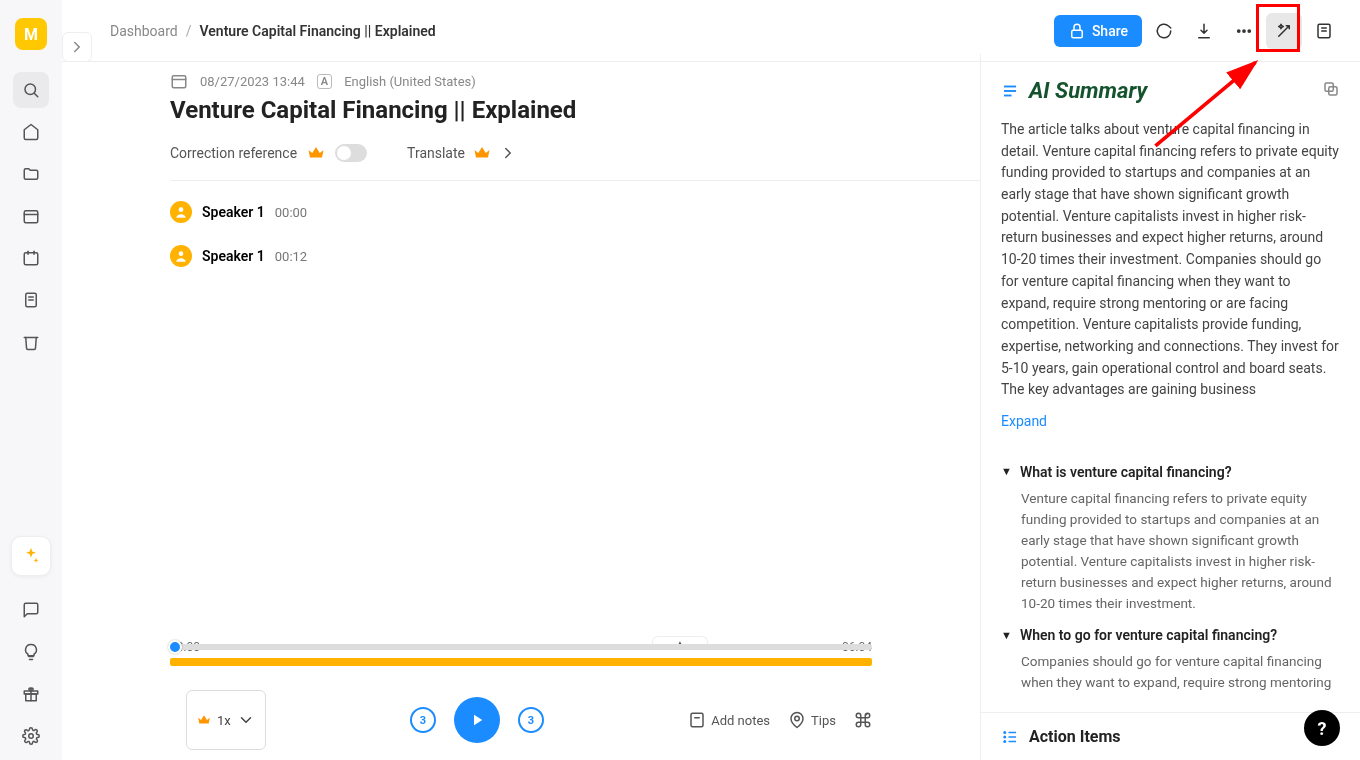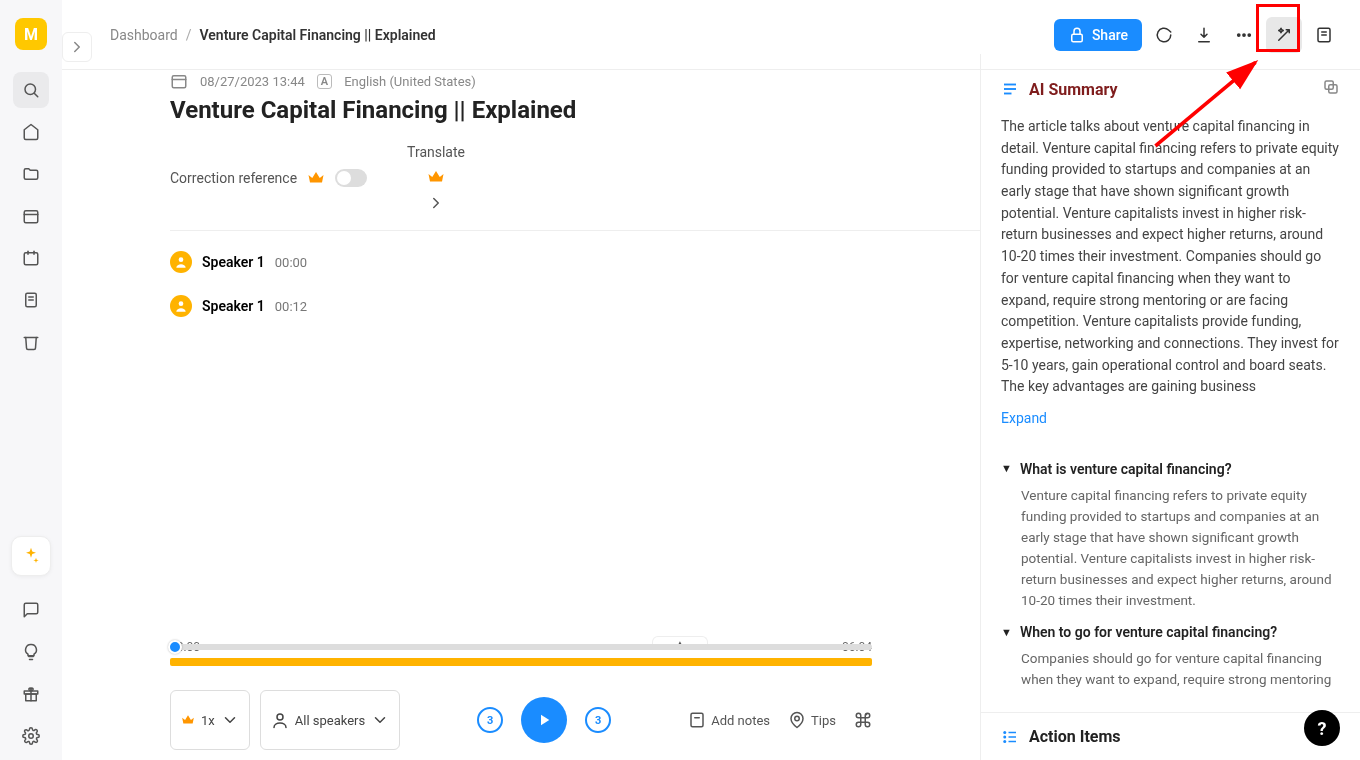--- a/index.html
+++ b/index.html
@@ -10,21 +10,21 @@
 .logo { width: 32px; height: 32px; background: #ffc800; border-radius: 8px; display: flex; align-items: center; justify-content: center; color: #fff; font-weight: 700; font-size: 16px; margin-bottom: 22px; }
 .sidebar-icon { width: 36px; height: 36px; display: flex; align-items: center; justify-content: center; color: #555; margin-bottom: 6px; border-radius: 8px; cursor: pointer; }
 .sidebar-icon.active { background: #eaeaec; }
 .sidebar-spacer { flex: 1; }
 .ai-btn { width: 40px; height: 40px; background: #fff; border: 1px solid #eee; border-radius: 10px; display: flex; align-items: center; justify-content: center; margin-bottom: 16px; box-shadow: 0 1px 4px rgba(0,0,0,0.05); }
 
 
 .collapse-handle { position: absolute; left: 62px; top: 32px; width: 30px; height: 30px; background: #fff; border: 1px solid #eee; border-radius: 6px; display: flex; align-items: center; justify-content: center; color: #888; cursor: pointer; z-index: 5; }
 
 
-.topbar { position: absolute; left: 62px; right: 0; top: 0; height: 70px; border-bottom: 1px solid #eee; display: flex; align-items: center; padding: 0 18px 0 48px; }
+.topbar { position: absolute; left: 62px; right: 0; top: 0; height: 62px; border-bottom: 1px solid #eee; display: flex; align-items: center; padding: 0 18px 0 48px; }
 .breadcrumb { display: flex; align-items: center; gap: 8px; color: #333; font-size: 14px; }
 .breadcrumb .dash { color: #888; }
 .breadcrumb .sep { color: #aaa; }
 .breadcrumb .title { font-weight: 600; }
 .topbar-spacer { flex: 1; }
 .share-btn { background: #1a8cff; color: #fff; border: none; border-radius: 6px; padding: 7px 14px; font-size: 14px; display: flex; align-items: center; gap: 6px; cursor: pointer; font-weight: 500; }
 .top-icon { width: 36px; height: 36px; display: flex; align-items: center; justify-content: center; color: #333; cursor: pointer; margin-left: 4px; border-radius: 6px; }
 .top-icon.hl { background: #e8e8e8; }
 
 
@@ -34,21 +34,21 @@
 
 .main { position: absolute; left: 62px; top: 54px; right: 380px; bottom: 0; padding: 18px 0 16px 108px; overflow: hidden; }
 .main-inner { width: 810px; }
 .meta-row { display: flex; align-items: center; gap: 12px; color: #888; font-size: 13px; }
 .meta-row .lang-badge { border: 1px solid #bbb; border-radius: 3px; padding: 0 3px; font-size: 11px; color: #888; font-weight: 600; }
 .doc-title { font-size: 24px; font-weight: 700; color: #222; margin-top: 6px; }
 .tools-row { display: flex; align-items: center; gap: 10px; margin-top: 20px; padding-bottom: 18px; border-bottom: 1px solid #eee; color: #555; font-size: 14px; }
 .crown { width: 18px; height: 18px; }
 .toggle { width: 32px; height: 18px; background: #ddd; border-radius: 10px; position: relative; cursor: pointer; }
 .toggle::after { content: ''; position: absolute; width: 14px; height: 14px; background: #fff; border-radius: 50%; top: 2px; left: 2px; }
-.translate { margin-left: 30px; display: flex; align-items: center; gap: 8px; cursor: pointer; flex-direction: column; }
+.translate { margin-left: 30px; display: flex; align-items: center; gap: 8px; cursor: pointer; }
 
 .transcript { margin-top: 20px; }
 .seg { margin-bottom: 22px; }
 .seg-head { display: flex; align-items: center; gap: 10px; margin-bottom: 8px; }
 .speaker-avatar { width: 22px; height: 22px; background: #ffb300; border-radius: 50%; display: flex; align-items: center; justify-content: center; }
 .speaker-avatar svg { width: 14px; height: 14px; fill: #fff; }
 .speaker-name { font-weight: 600; color: #000000; font-size: 14px; }
 .seg-time { color: #777; font-size: 13px; }
 .seg-text { color: #444; font-size: 14px; line-height: 1.7; padding-right: 90px; }
 
@@ -56,32 +56,32 @@
 .up-divider { position: absolute; left: 50%; transform: translateX(-50%); bottom: 110px; width: 56px; height: 14px; border: 1px solid #eee; border-bottom: none; border-radius: 6px 6px 0 0; background: #fff; display: flex; align-items: center; justify-content: center; color: #555; font-size: 10px; }
 
 
 .player { position: absolute; left: 62px; right: 380px; bottom: 0; padding: 0 108px 10px; }
 .track-wrap { position: relative; height: 40px; margin-top: 6px; }
 .track-bg { position: absolute; left: 0; right: 0; top: 4px; height: 6px; background: #ddd; border-radius: 3px; }
 .track-prog { position: absolute; left: 0; right: 0; top: 18px; height: 8px; background: #ffb300; border-radius: 2px; }
 .track-thumb { position: absolute; left: -2px; top: 0; width: 14px; height: 14px; background: #1a8cff; border-radius: 50%; border: 2px solid #fff; box-shadow: 0 0 2px rgba(0,0,0,0.3); }
 .track-times { display: flex; justify-content: space-between; font-size: 12px; color: #666; margin-top: 32px; }
 .controls { display: flex; align-items: center; margin-top: 10px; gap: 10px; }
-.pill { border: 1px solid #ddd; border-radius: 6px; padding: 20px 10px; display: flex; align-items: center; gap: 6px; font-size: 13px; color: #444; cursor: pointer; }
+.pill { border: 1px solid #ddd; border-radius: 6px; padding: 20px 10px; display: flex; align-items: center; gap: 6px; font-size: 13px; color: #444; cursor: pointer; margin-left: 16px; }
 .ctrl-spacer { flex: 1; }
 .skip-btn { width: 26px; height: 26px; border: 2px solid #1a8cff; border-radius: 50%; display: flex; align-items: center; justify-content: center; color: #1a8cff; font-size: 11px; font-weight: 700; cursor: pointer; }
 .play-btn { width: 46px; height: 46px; background: #1a8cff; border-radius: 50%; display: flex; align-items: center; justify-content: center; cursor: pointer; margin: 0 8px; }
 .play-btn svg { fill: #fff; width: 18px; height: 18px; }
 .right-ctrl { display: flex; align-items: center; gap: 18px; color: #555; font-size: 13px; }
 .right-ctrl > div { display: flex; align-items: center; gap: 5px; cursor: pointer; }
 
 
 .rightpanel { position: absolute; right: 0; top: 54px; bottom: 0; width: 380px; border-left: 1px solid #eee; padding: 24px 20px 0 20px; overflow: hidden; }
 .rp-section-head { display: flex; align-items: center; gap: 10px; margin-bottom: 16px; }
-.rp-section-head h3 { font-size: 16px; font-weight: 700; color: #7f1d1d; }
+.rp-section-head h3 { font-size: 22px; font-weight: 700; color: #14532d; font-style: italic; }
 .rp-copy { margin-left: auto; color: #888; cursor: pointer; }
 .summary-text { font-size: 14px; color: #444; line-height: 1.55; }
 .expand-link { color: #1a8cff; font-size: 14px; margin-top: 12px; display: inline-block; cursor: pointer; }
 .chapters { margin-top: 34px; }
 .chapter-item { margin-top: 14px; }
 .chapter-title { display: flex; align-items: center; gap: 8px; font-weight: 600; color: #222; font-size: 14px; cursor: pointer; }
 .chapter-title .caret { font-size: 11px; }
 .chapter-body { color: #666; font-size: 13.5px; line-height: 1.55; margin-top: 8px; padding-left: 20px; }
 .action-items { position: absolute; left: 0; right: 0; bottom: 0; padding: 14px 20px; border-top: 1px solid #eee; display: flex; align-items: center; gap: 10px; background: #fff; }
 .action-items h3 { font-size: 16px; font-weight: 700; color: #222; }
@@ -305,30 +305,20 @@
   <div class="controls">
     <div class="pill">
       <svg width="14" height="14" viewBox="0 0 24 24">
           <path fill="#ff9600" d="M4 18h16l2-10-5 4-5-8-5 8-5-4z"></path>
         </svg>
       <span>1x</span>
       <svg class="ico" width="10" height="10" viewBox="0 0 24 24">
           <polyline points="6 9 12 15 18 9"></polyline>
         </svg>
     </div>
-    <div class="pill">
-      <svg class="ico" width="14" height="14" viewBox="0 0 24 24">
-          <circle cx="12" cy="8" r="4"></circle>
-          <path d="M4 22c0-4 4-6 8-6s8 2 8 6"></path>
-        </svg>
-      <span>All speakers</span>
-      <svg class="ico" width="10" height="10" viewBox="0 0 24 24">
-          <polyline points="6 9 12 15 18 9"></polyline>
-        </svg>
-    </div>
     <div class="ctrl-spacer"></div>
     <div class="skip-btn">3</div>
     <div class="play-btn">
         <svg viewBox="0 0 24 24">
           <path d="M8 5v14l11-7z"></path>
         </svg>
       </div>
     <div class="skip-btn">3</div>
     <div class="ctrl-spacer"></div>
     <div class="right-ctrl">

